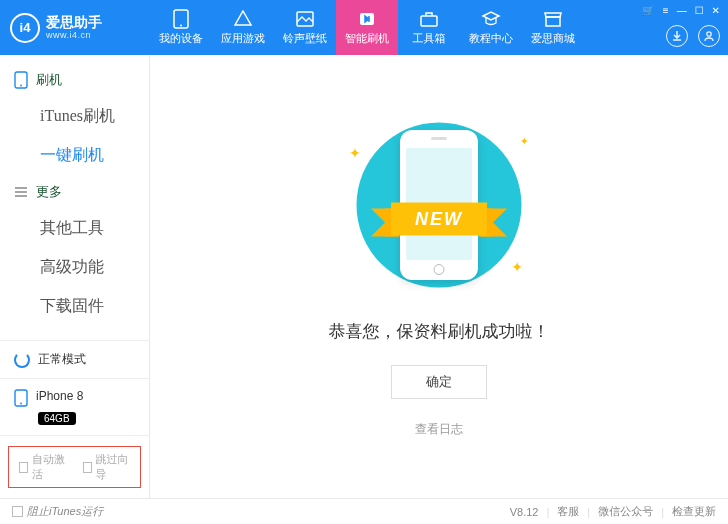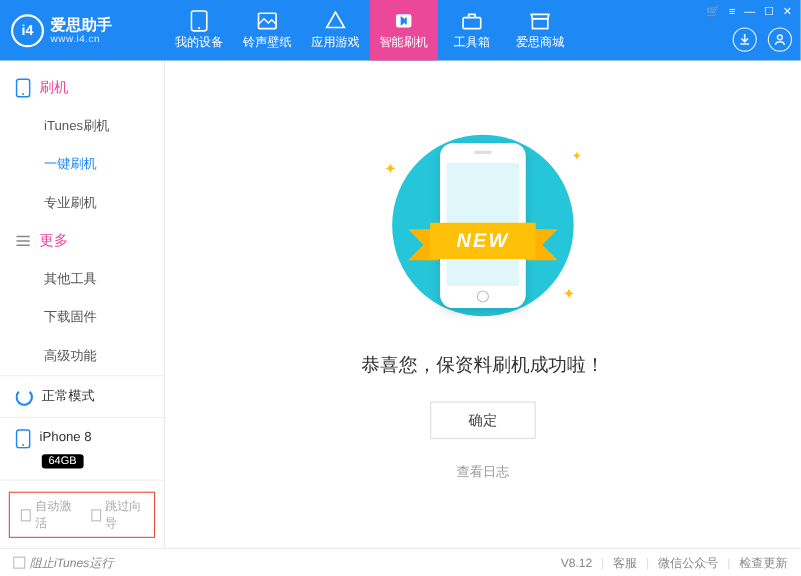--- a/index.html
+++ b/index.html
@@ -17,22 +17,22 @@
     .nav-tab .ico { width: 22px; height: 20px; display: flex; align-items: center; justify-content: center; }
     
     .header-right { position: absolute; right: 8px; top: 5px; display: flex; gap: 8px; font-size: 10px; align-items: center; }
     .header-right-btns { position: absolute; right: 8px; bottom: 8px; display: flex; gap: 10px; align-items: center; }
     .circ-btn { width: 22px; height: 22px; border: 1.5px solid #fff; border-radius: 50%; display: flex; align-items: center; justify-content: center; cursor: pointer; opacity: 0.9; }
     
     .main-row { display: flex; height: calc(524px - 55px - 26px); }
     
     .sidebar { width: 150px; border-right: 1px solid #e8e8e8; display: flex; flex-direction: column; background: #fff; }
     .sb-scroll { flex: 1; padding-top: 8px; }
-    .sb-group-hdr { display: flex; align-items: center; gap: 8px; padding: 8px 14px; color: #ec4899; font-size: 13px; font-weight: 500; }
-    .sb-item { padding: 9px 14px 9px 40px; color: #555; font-size: 12px; cursor: pointer; }
+    .sb-group-hdr { display: flex; align-items: center; gap: 8px; padding: 8px 14px; color: #14532d; font-size: 13px; font-weight: 500; }
+    .sb-item { padding: 9px 14px 9px 40px; color: #555; font-size: 16px; cursor: pointer; font-family: Liberation Serif, serif; }
     .sb-item.active { color: #1e88f5; }
     
     .sb-status { border-top: 1px solid #eee; padding: 10px 14px; display: flex; align-items: center; gap: 8px; color: #333; }
     .spin-ico { width: 16px; height: 16px; border: 2px solid #1e88f5; border-top-color: transparent; border-radius: 50%; }
     
     .sb-device { border-top: 1px solid #eee; padding: 10px 14px; }
     .sb-device-row { display: flex; gap: 8px; color: #333; font-weight: 500; }
     .sb-badge { display: inline-block; background: #000000; color: #fff; font-size: 10px; padding: 1px 6px; border-radius: 3px; margin-top: 5px; margin-left: 24px; }
     
     .sb-bottom-opts { border-top: 1px solid #eee; padding: 10px 8px; }
@@ -86,51 +86,60 @@
           <svg width="16" height="20" viewBox="0 0 16 20">
             <rect x="1" y="1" width="14" height="18" rx="2" fill="none" stroke="#fff" stroke-width="1.5"></rect>
             <circle cx="8" cy="16.5" r="1" fill="#fff"></circle>
           </svg>
         </span>
       <span>我的设备</span>
     </div>
     <div class="nav-tab">
       <span class="ico">
           <svg width="20" height="18" viewBox="0 0 20 18">
+            <path d="M10 1 L18 15 L2 15 Z" fill="none" stroke="#fff" stroke-width="1.5"></path>
+          </svg>
+        </span>
+      <span>应用游戏</span>
+    </div>
+    <div class="nav-tab">
+      <span class="ico">
+          <svg width="20" height="18" viewBox="0 0 20 18">
             <rect x="2" y="2" width="16" height="14" rx="1" fill="none" stroke="#fff" stroke-width="1.5"></rect>
             <path d="M2 12 L7 7 L11 11 L14 8 L18 12" fill="none" stroke="#fff" stroke-width="1.3"></path>
           </svg>
         </span>
       <span>铃声壁纸</span>
     </div>
-    <div class="nav-tab">
-      <span class="ico">
-          <svg width="20" height="18" viewBox="0 0 20 18">
-            <path d="M10 1 L18 15 L2 15 Z" fill="none" stroke="#fff" stroke-width="1.5"></path>
-          </svg>
-        </span>
-      <span>应用游戏</span>
-    </div>
     <div class="nav-tab active">
       <span class="ico">
           <svg width="20" height="18" viewBox="0 0 20 18">
             <rect x="3" y="3" width="14" height="12" rx="2" fill="#fff"></rect>
             <path d="M8 6 L12 9 L8 12 Z M12 6 L12 12" stroke="#1e88f5" stroke-width="1.5" fill="#1e88f5"></path>
           </svg>
         </span>
       <span>智能刷机</span>
     </div>
     <div class="nav-tab">
       <span class="ico">
           <svg width="20" height="18" viewBox="0 0 20 18">
             <rect x="2" y="6" width="16" height="10" rx="1" fill="none" stroke="#fff" stroke-width="1.5"></rect>
             <path d="M7 6 V3 H13 V6" fill="none" stroke="#fff" stroke-width="1.5"></path>
           </svg>
         </span>
       <span>工具箱</span>
+    </div>
+    <div class="nav-tab">
+      <span class="ico">
+          <svg width="20" height="18" viewBox="0 0 20 18">
+            <path d="M2 6 L10 2 L18 6 L10 10 Z" fill="none" stroke="#fff" stroke-width="1.5"></path>
+            <path d="M5 8 V13 Q10 16 15 13 V8" fill="none" stroke="#fff" stroke-width="1.3"></path>
+          </svg>
+        </span>
+      <span>教程中心</span>
     </div>
     <div class="nav-tab">
       <span class="ico">
           <svg width="20" height="18" viewBox="0 0 20 18">
             <rect x="3" y="7" width="14" height="9" fill="none" stroke="#fff" stroke-width="1.5"></rect>
             <path d="M2 3 H18 L17 7 H3 Z" fill="none" stroke="#fff" stroke-width="1.5"></path>
           </svg>
         </span>
       <span>爱思商城</span>
     </div>
@@ -164,33 +173,32 @@
         <span>
             <svg width="14" height="18" viewBox="0 0 14 18">
               <rect x="1" y="1" width="12" height="16" rx="2" fill="none" stroke="#1e88f5" stroke-width="1.4"></rect>
               <circle cx="7" cy="14.5" r="0.9" fill="#1e88f5"></circle>
             </svg>
           </span>
         <span>刷机</span>
       </div>
       <div class="sb-item">iTunes刷机</div>
       <div class="sb-item active">一键刷机</div>
-      <div class="sb-item">专业刷机</div>
 
       <div class="sb-group-hdr">
         <span>
             <svg width="14" height="14" viewBox="0 0 14 14">
               <path d="M1 3 H13 M1 7 H13 M1 11 H13" stroke="#888" stroke-width="1.4"></path>
             </svg>
           </span>
         <span>更多</span>
       </div>
       <div class="sb-item">其他工具</div>
+      <div class="sb-item">高级功能</div>
       <div class="sb-item">下载固件</div>
-      <div class="sb-item">高级功能</div>
     </div>
 
     <div class="sb-status">
       <div class="spin-ico"></div>
       <span>正常模式</span>
     </div>
 
     <div class="sb-device">
       <div class="sb-device-row">
         <span>

